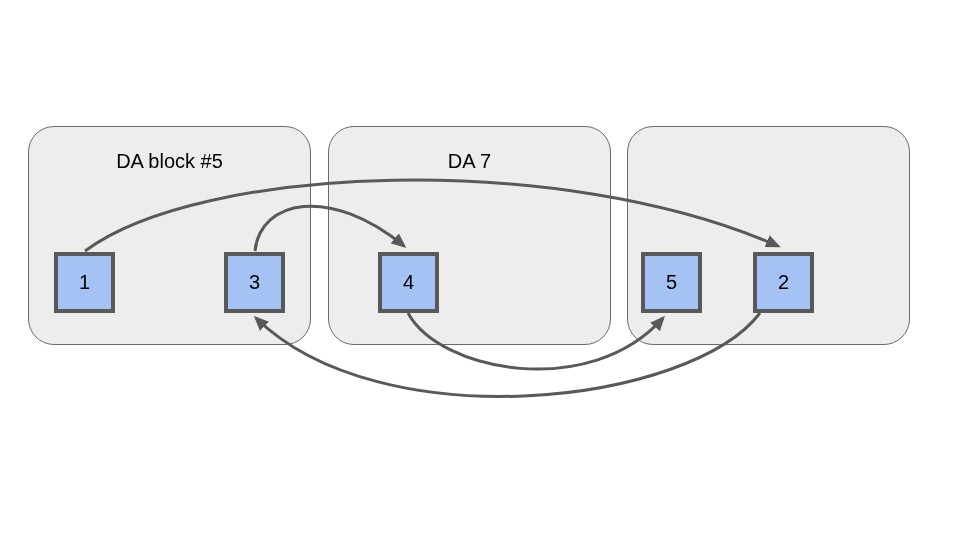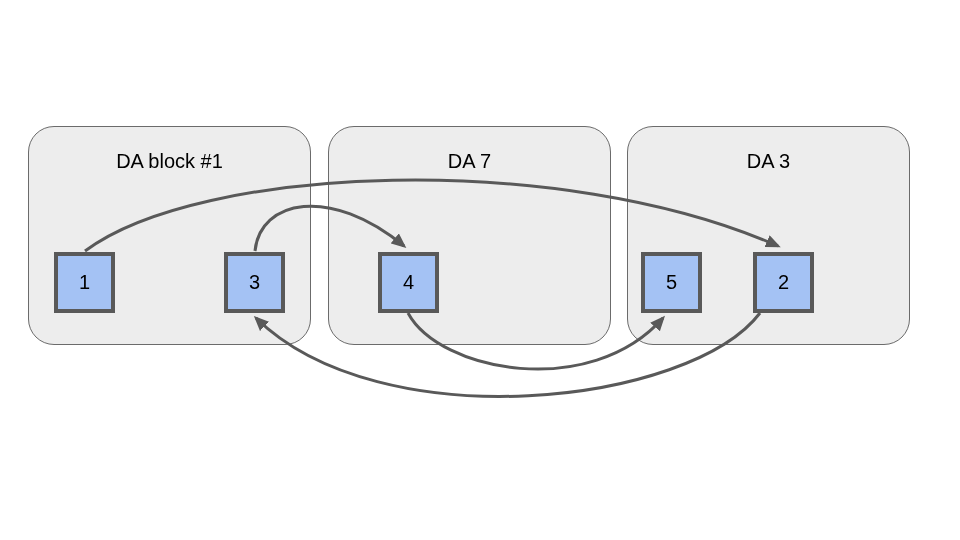--- a/index.html
+++ b/index.html
@@ -49,38 +49,37 @@
     stroke:#595959;
     stroke-width:3;
   }
 </style>
 </head>
 <body>
 
 <div class="stage">
 
   <div class="block" style="left:28px">
-    <div class="block-title">DA block #1</div>
+    <div class="block-title">DA block #5</div>
     <div class="node" style="left:25px;top:125px">
       <span>1</span>
     </div>
     <div class="node" style="left:195px;top:125px">
       <span>3</span>
     </div>
   </div>
 
   <div class="block" style="left:328px">
     <div class="block-title">DA 7</div>
     <div class="node" style="left:49px;top:125px">
       <span>4</span>
     </div>
   </div>
 
   <div class="block" style="left:627px">
-    <div class="block-title">DA 3</div>
     <div class="node" style="left:13px;top:125px">
       <span>5</span>
     </div>
     <div class="node" style="left:125px;top:125px">
       <span>2</span>
     </div>
   </div>
 
   <svg class="arrows" width="960" height="540" viewBox="0 0 960 540" aria-hidden="true">
     <defs>

